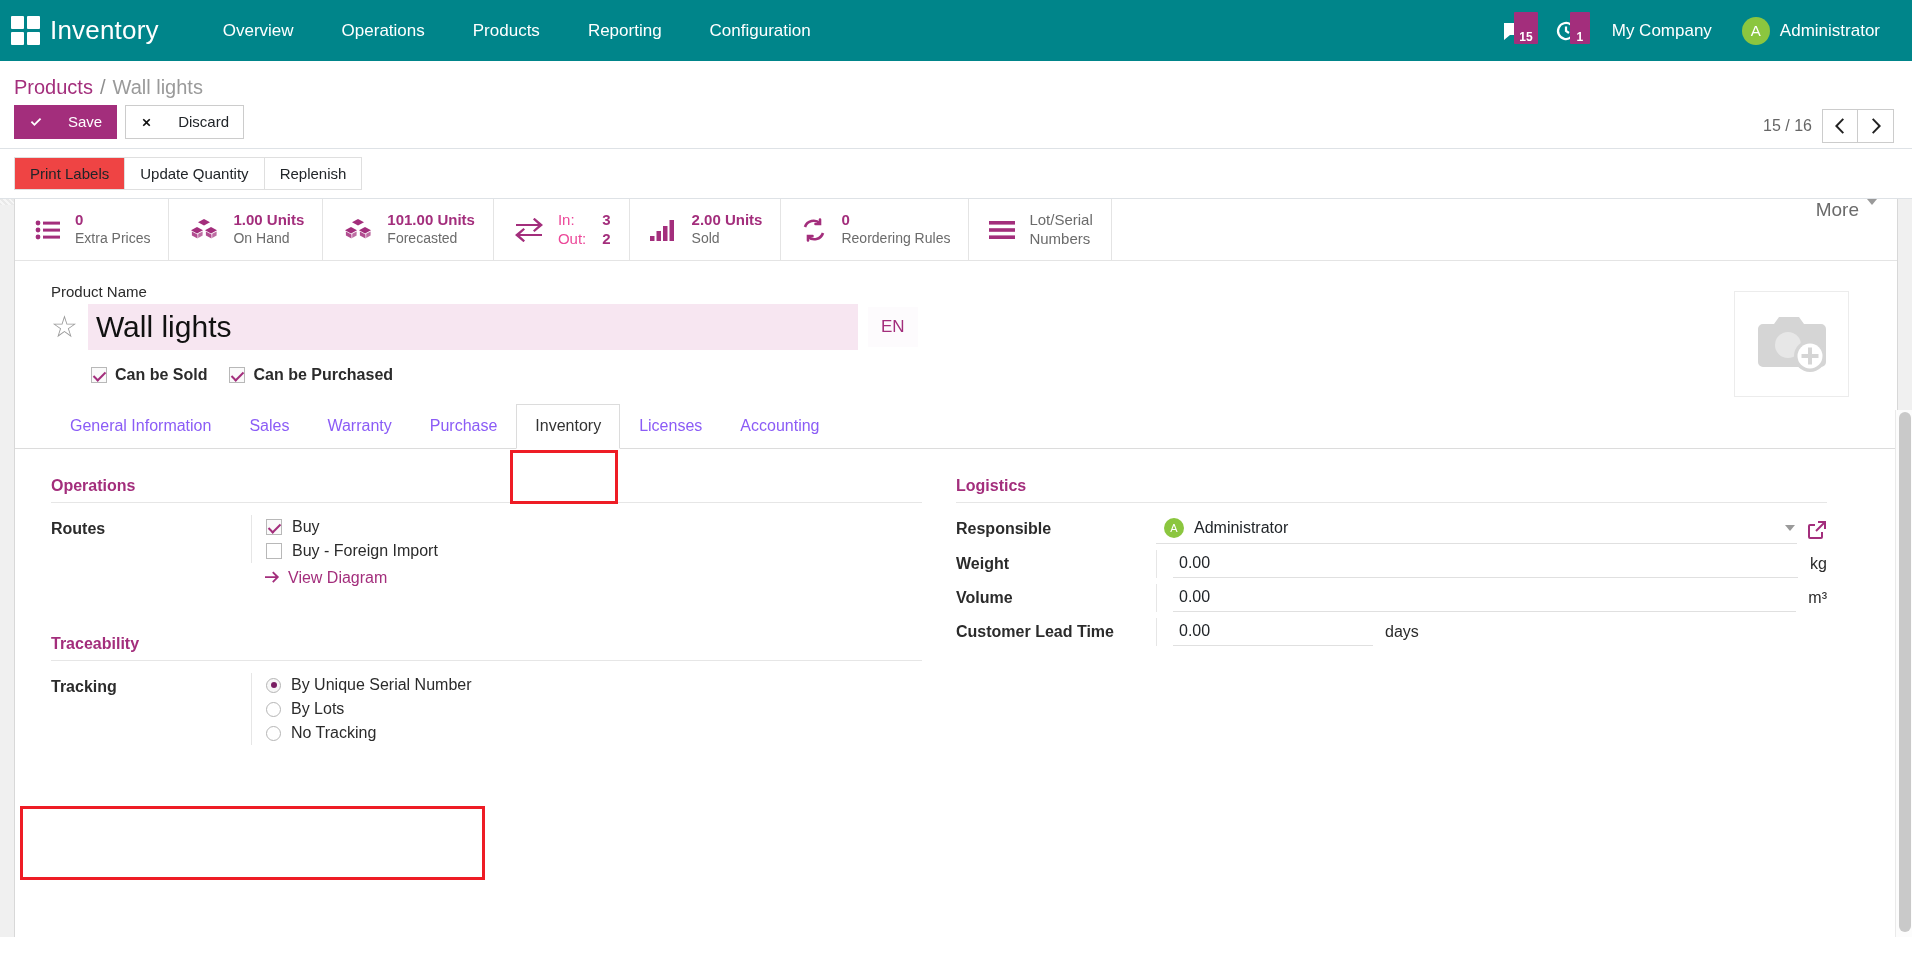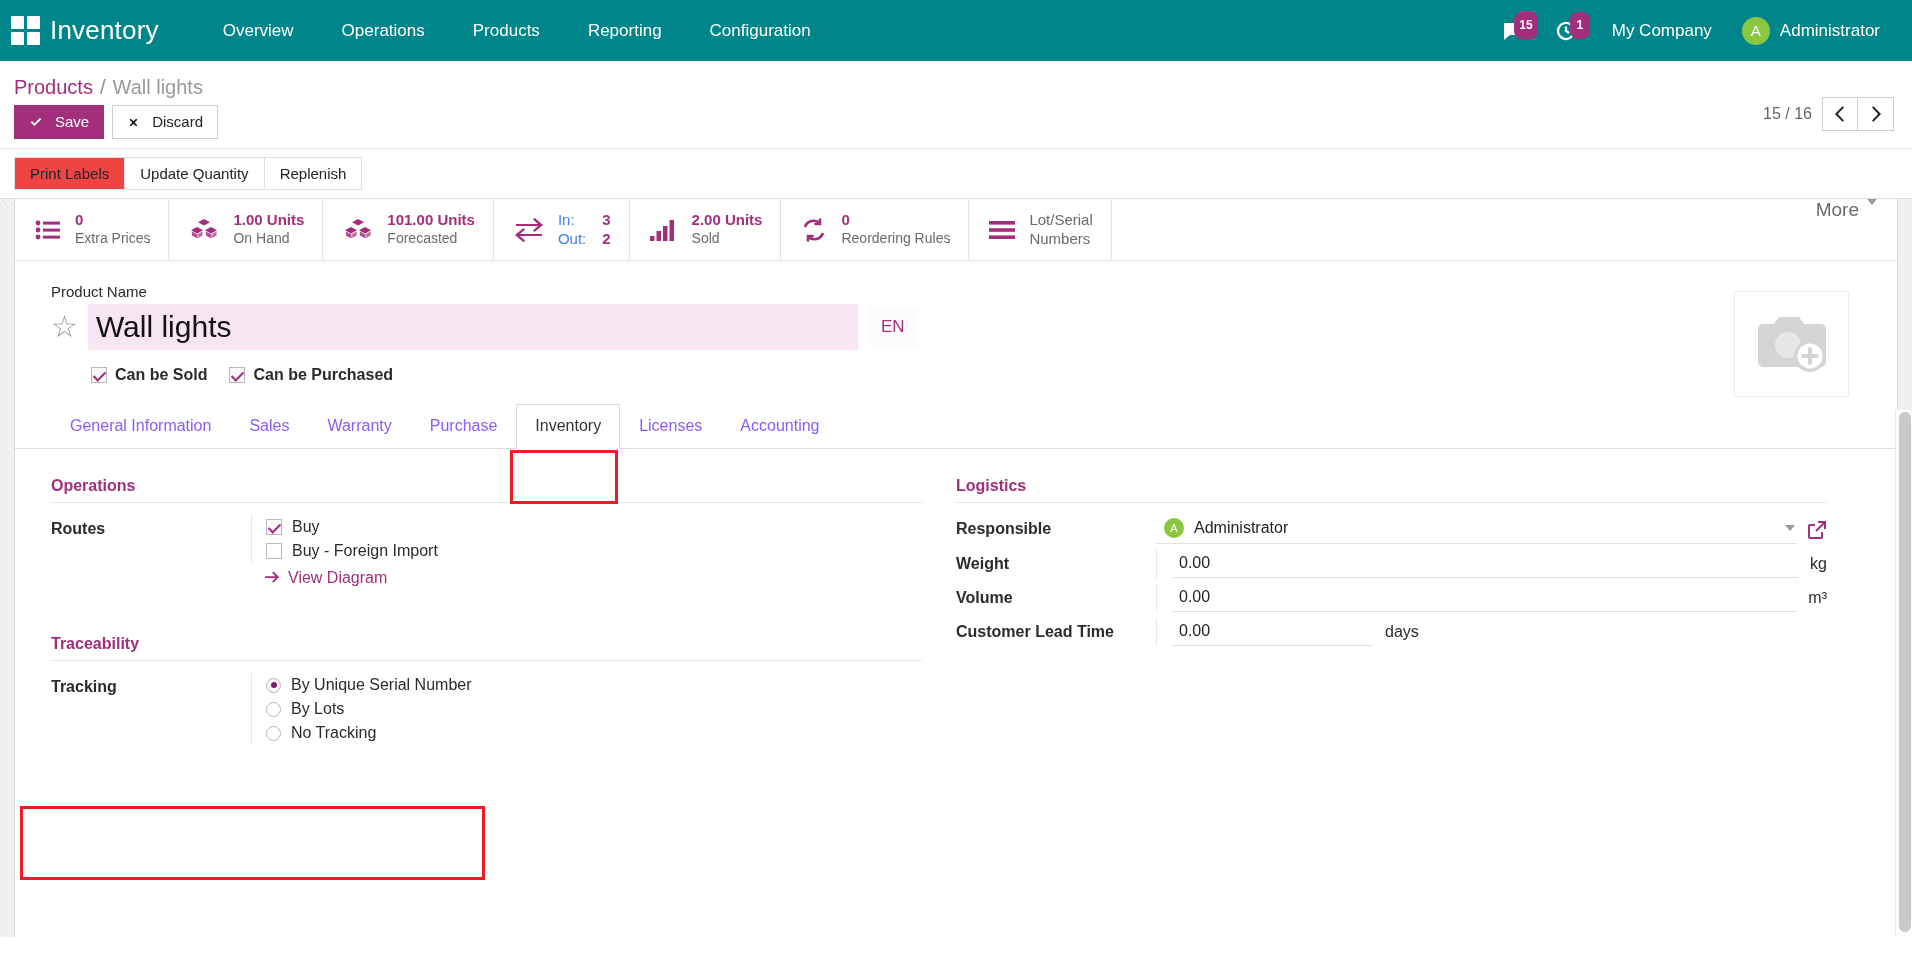--- a/index.html
+++ b/index.html
@@ -62,26 +62,26 @@
     display: flex;
     align-items: center;
   }
   .badge-pill {
     position: absolute;
     top: -1px; right: 2px;
     background: #a32e7c;
     color: #fff;
     font-size: 12px;
     font-weight: bold;
-    border-radius: 8px;
+    border-radius: 1px;
     min-width: 20px;
-    height: 27px;
+    height: 20px;
     line-height: 18px;
     text-align: center;
-    padding: 4px 5px;
+    padding: 16px 5px;
   }
   .company-name {
     font-size: 17px;
     padding: 8px 20px;
     cursor: pointer;
     white-space: nowrap;
   }
   .user-menu {
     display: flex;
     align-items: center;
@@ -119,33 +119,33 @@
   .cp-buttons { display: flex; gap: 0px; padding-bottom: 9px; }
   .btn {
     font-size: 15px;
     padding: 7px 14px;
     border: 1px solid #ccc;
     background: #ffffff;
     color: #212529;
     cursor: pointer;
     display: inline-flex;
     align-items: center;
-    gap: 12px;
+    gap: 25px;
     line-height: 1.2;
   }
   .btn-primary {
     background: #a32e7c;
     border-color: #a32e7c;
     color: #ffffff;
     margin-right: 8px;
   }
   .pager {
     position: absolute;
     right: 18px;
-    top: 36px;
+    top: 48px;
     display: flex;
     align-items: center;
     gap: 0;
   }
   .pager-count { font-size: 16px; color: #666; margin-right: 10px; }
   .pager-btn {
     width: 36px; height: 34px;
     border: 1px solid #ccc;
     background: #fff;
     display: flex; align-items: center; justify-content: center;
@@ -201,21 +201,21 @@
     padding: 0 18px 0 20px;
     border-right: 1px solid #e4e4e4;
     cursor: pointer;
     min-width: 0;
   }
   .stat-icon { color: #a32e7c; display: flex; align-items: center; }
   .stat-text { line-height: 1.25; }
   .stat-value { color: #a32e7c; font-size: 15px; font-weight: bold; white-space: nowrap; }
   .stat-label { color: #6b6b6b; font-size: 14px; white-space: nowrap; }
   .stat-inout { display: grid; grid-template-columns: auto auto; gap: 0 16px; }
-  .stat-inout .k { color: #3b82f6; font-size: 15px; }
+  .stat-inout .k { color: #ec4899; font-size: 15px; }
   .stat-inout .v { color: #a32e7c; font-size: 15px; font-weight: bold; }
   .stat-two-line .stat-label { font-size: 15px; }
   .stat-more {
     display: flex; gap: 8px;
     padding: 0 20px; color: #6b6b6b; font-size: 19px; cursor: pointer;
     margin-left: auto;
   }
   .caret-down {
     width: 0; height: 0;
     border-left: 5px solid transparent;

